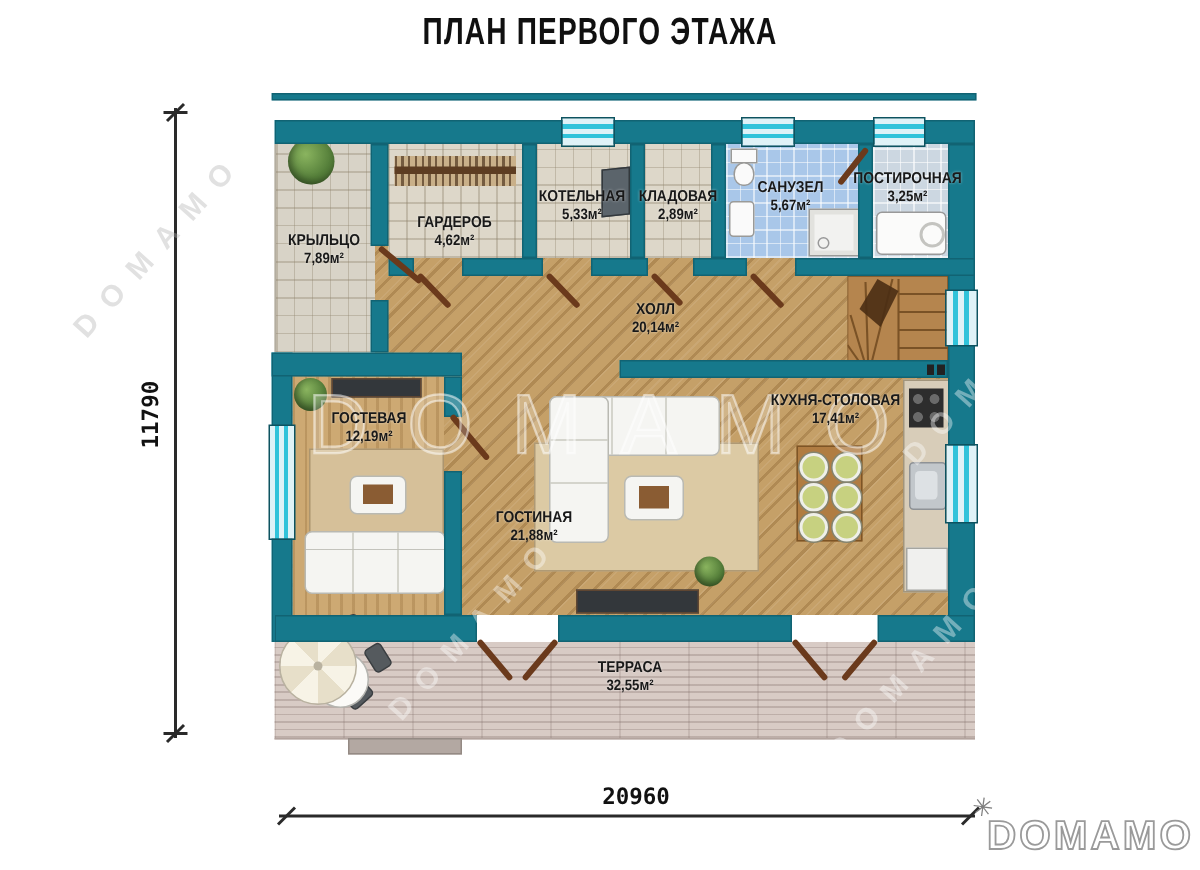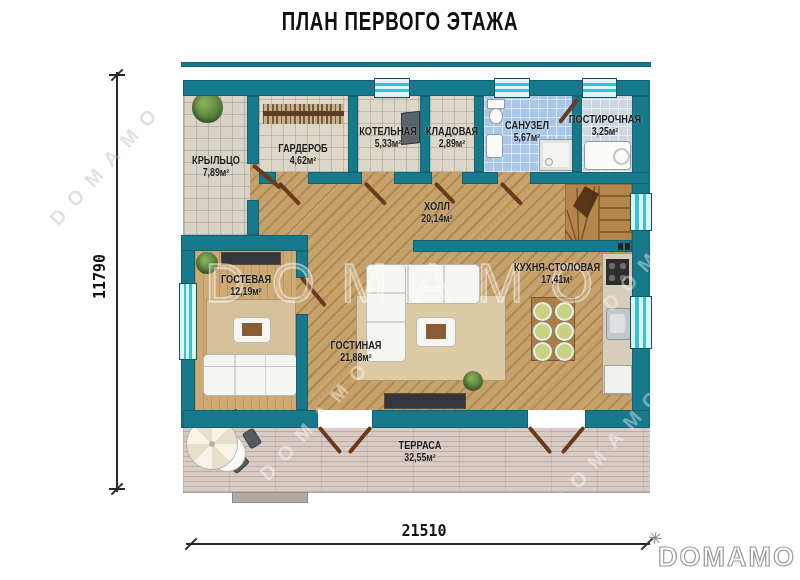--- a/index.html
+++ b/index.html
@@ -240,18 +240,18 @@
   <div class="dim-line" style="left:116px;top:72px;width:2px;height:420px;"></div>
   <div class="dim-line" style="left:109px;top:74px;width:16px;height:2px;"></div>
   <div class="dim-line" style="left:109px;top:488px;width:16px;height:2px;"></div>
   <div class="tick" style="left:109px;top:74px;"></div>
   <div class="tick" style="left:109px;top:488px;"></div>
   <div class="dim-text" style="left:78px;top:268px;width:44px;text-align:center;transform:rotate(-90deg);">11790</div>
 
   <div class="dim-line" style="left:186px;top:543px;width:464px;height:2px;"></div>
   <div class="tick" style="left:183px;top:543px;"></div>
   <div class="tick" style="left:639px;top:543px;"></div>
-  <div class="dim-text" style="left:394px;top:522px;width:60px;text-align:center;">21510</div>
+  <div class="dim-text" style="left:394px;top:522px;width:60px;text-align:center;">20960</div>
 
   <div class="logo-star">✳</div>
   <div class="logo">DOMAMO</div>
 
 </div>
 
 </body></html>

